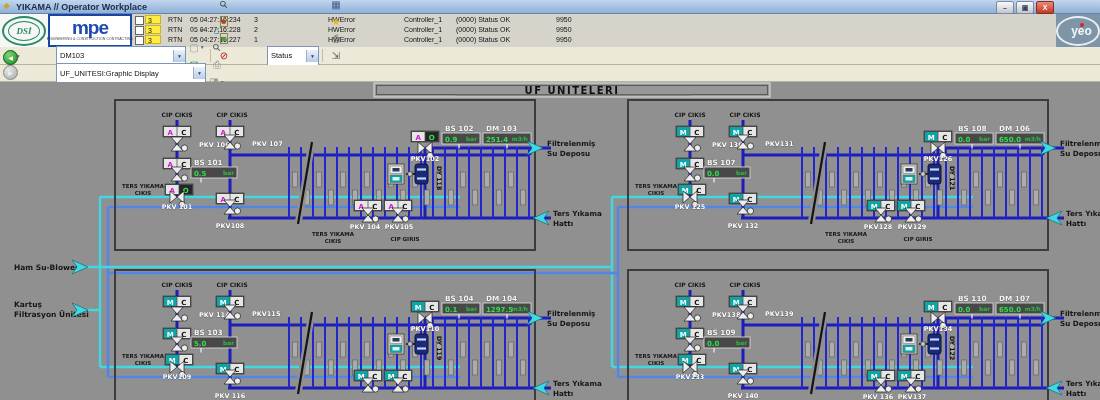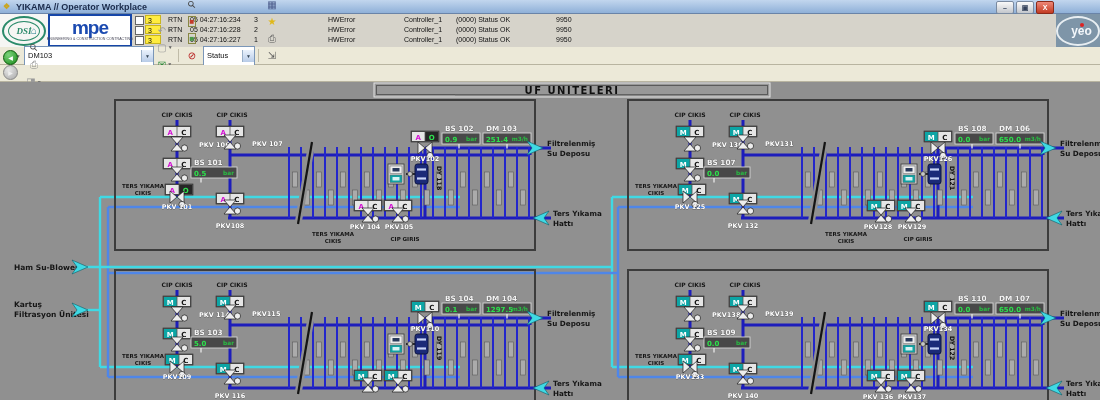--- a/index.html
+++ b/index.html
@@ -42,21 +42,21 @@
     display:flex;align-items:center;gap:1px;padding-left:3px;box-sizing:border-box;}
   .tb1{top:47px;height:18px;}
   .tb2{top:65px;height:17px;}
   .tbtn{height:15px;min-width:16px;display:flex;align-items:center;justify-content:center;
     font-size:10px;padding:0 1px;border:1px solid transparent;}
   .tbtn.frame .g{border:1px solid #884;padding:0 1px;font-size:8px;line-height:9px;}
   .tbtn .g{display:inline-block;}
   .tbtn .g.rot{transform:rotate(-45deg);}
   .dd{font-size:5px;color:#666;margin-left:1px;}
   .combo{height:20px;background:#fff;border:1px solid #7a96b8;font-size:7.5px;color:#111;
-    display:flex;align-items:center;padding-left:3px;box-sizing:border-box;}
+    display:flex;align-items:center;padding-left:3px;box-sizing:border-box;margin-left:32px;}
   .combo .cdd{margin-left:auto;width:11px;height:12px;background:linear-gradient(#eaf2fc,#b8cce8);
     border-left:1px solid #9ab0c8;display:flex;align-items:center;justify-content:center;font-size:5px;color:#345;}
   .sep{width:1px;height:13px;background:#c0bca8;margin:0 2px;}
   .circle-btn{width:13px;height:13px;border-radius:50%;display:flex;align-items:center;justify-content:center;
     font-size:6px;color:#fff;}
   .circle-btn.back{background:radial-gradient(circle at 35% 30%,#7cd47c,#1a8a1a);border:1px solid #0a5a0a;}
   .circle-btn.fwd{background:radial-gradient(circle at 35% 30%,#e8e8e8,#a8a8a8);border:1px solid #888;color:#eee;}
 
   
   .display{position:absolute;top:82px;left:0;width:1100px;height:318px;background:#909090;}
@@ -213,20 +213,24 @@
 
   <div class="tb tb2" id="tb2">
     <span id="tb2-lead">
         <span class="circle-btn back">◀</span>
         <span class="circle-btn fwd">▶</span>
         <span class="tbtn">
           <span class="g" style="color:#2a52b0">▦</span>
           <span class="dd">▼</span>
         </span>
       </span>
+    <div class="combo" style="width:150px">
+      <span>UF_UNITESI:Graphic Display</span>
+      <span class="cdd">▼</span>
+    </div>
     <span id="tb2-tail">
         <span class="tbtn">
           <span class="g" style="color:#1a7a8a">⌂</span>
         </span>
         <span class="tbtn">
           <span class="g rot" style="color:#555">⚲</span>
         </span>
         <span class="tbtn">
           <span class="g" style="color:#888">⎙</span>
         </span>

